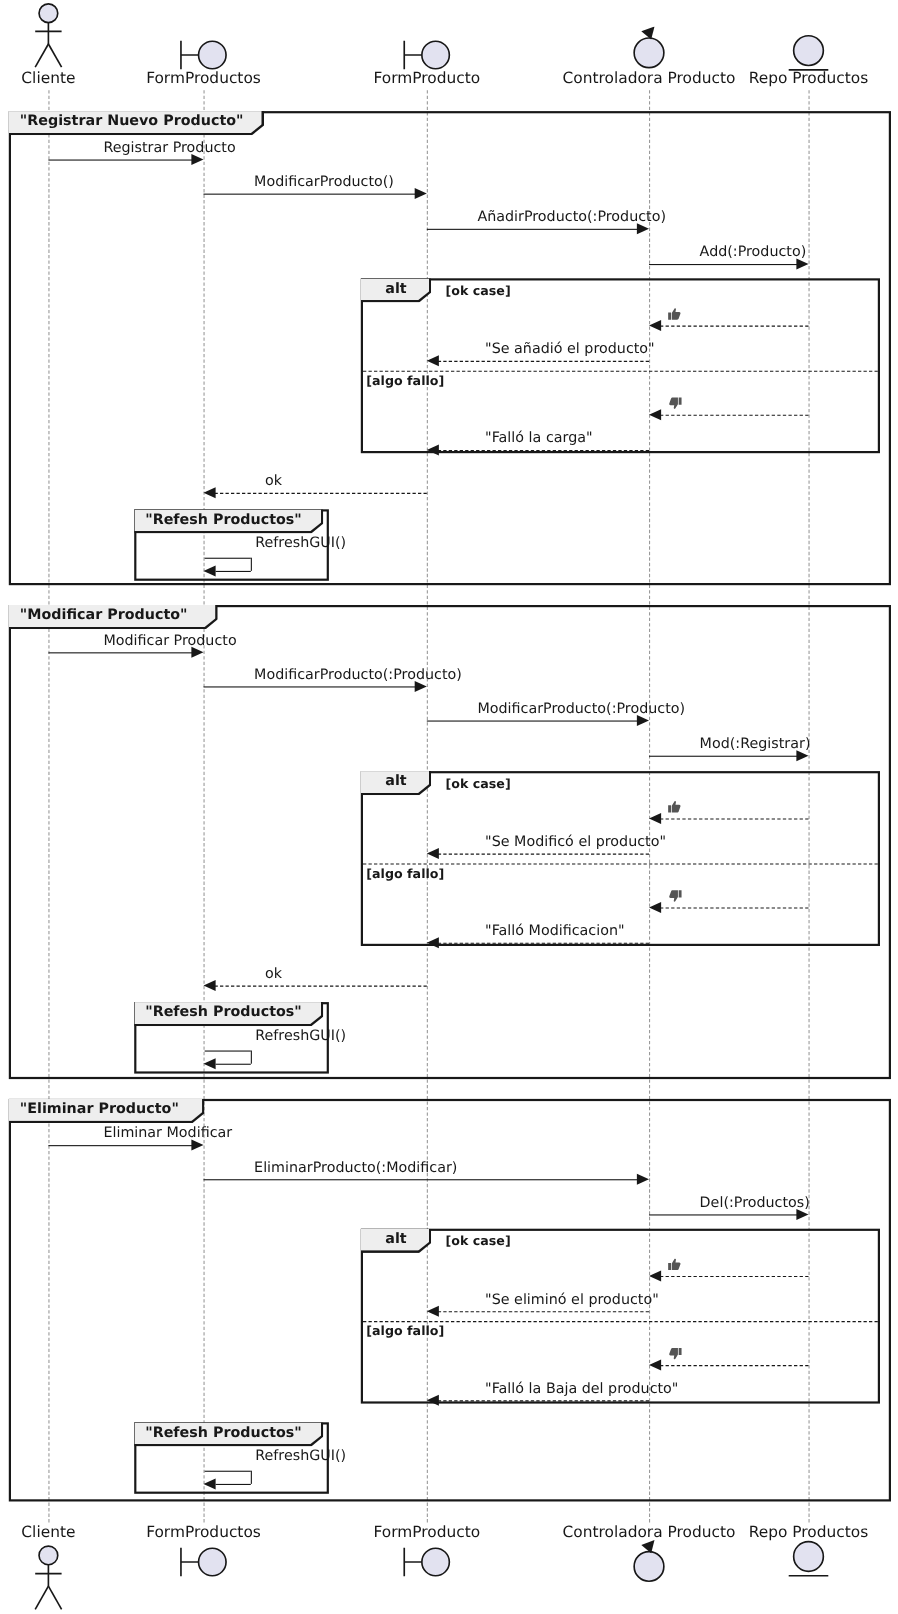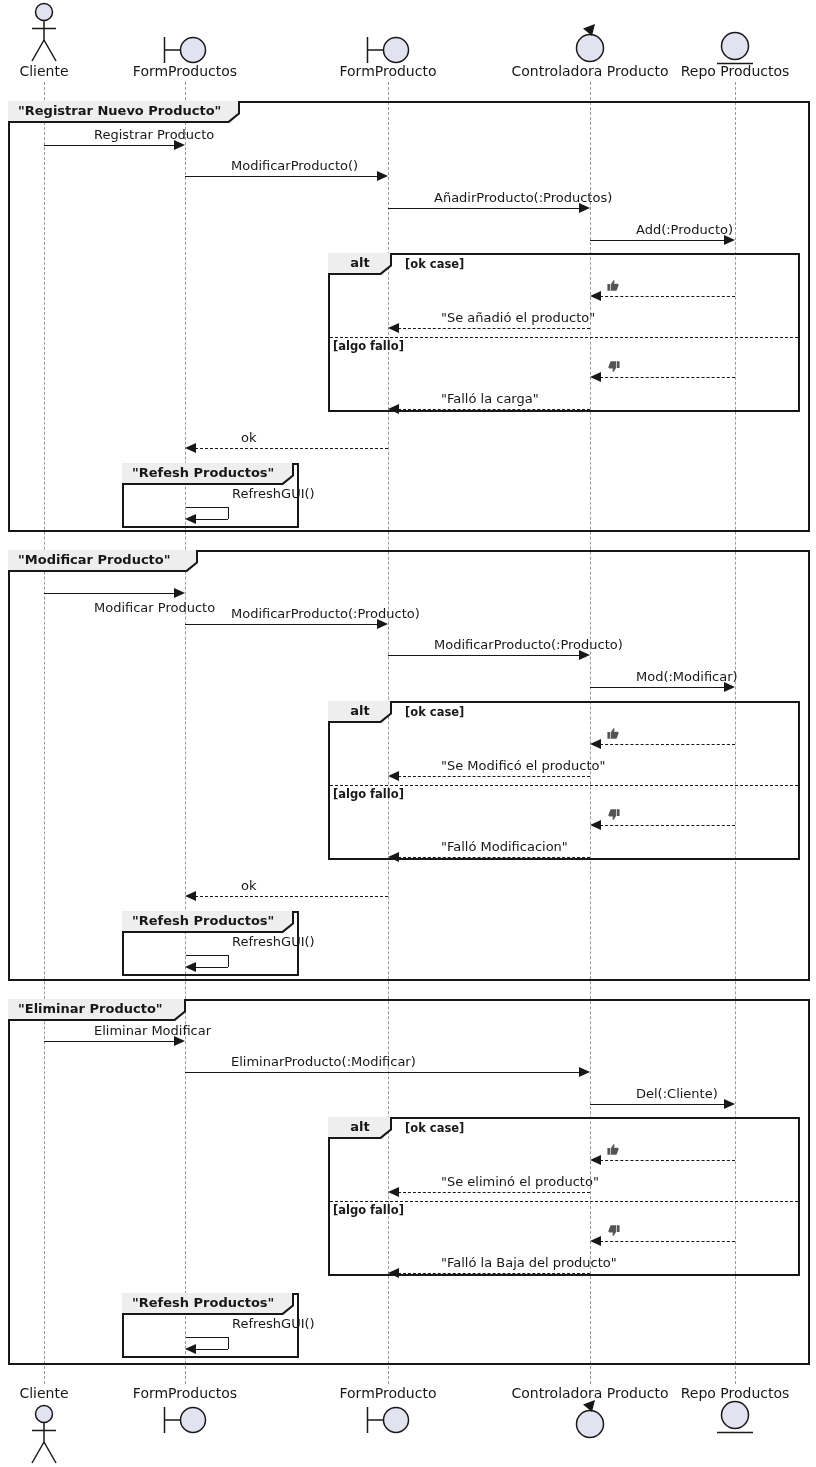--- a/index.html
+++ b/index.html
@@ -78,21 +78,21 @@
   </div>
 
   <span class="ml" style="left:55px;top:127px">Registrar Producto</span>
   <div class="ar" style="left:44px;top:145px;width:131px"></div>
   <div class="ah r" style="left:174px;top:140px"></div>
 
   <span class="ml" style="left:192px;top:158px">ModificarProducto()</span>
   <div class="ar" style="left:185px;top:176px;width:193px"></div>
   <div class="ah r" style="left:377px;top:171px"></div>
 
-  <span class="ml" style="left:395px;top:190px">AñadirProducto(:Productos)</span>
+  <span class="ml" style="left:395px;top:190px">AñadirProducto(:Producto)</span>
   <div class="ar" style="left:388px;top:208px;width:192px"></div>
   <div class="ah r" style="left:579px;top:203px"></div>
 
   <span class="ml" style="left:597px;top:222px">Add(:Producto)</span>
   <div class="ar" style="left:590px;top:240px;width:135px"></div>
   <div class="ah r" style="left:724px;top:235px"></div>
 
   <div class="frame" style="left:328px;top:253px;width:472px;height:159px">
     <div class="pent op" style="width:64px;height:22px">
         <i></i>
@@ -142,33 +142,33 @@
   <div class="ar" style="left:196px;top:519px;width:32px"></div>
   <div class="ah l" style="left:185px;top:514px"></div>
 
   <div class="frame" style="left:8px;top:550px;width:802px;height:431px">
     <div class="pent" style="width:190px;height:22px">
         <i></i>
         <b>"Modificar Producto"</b>
       </div>
   </div>
 
-  <span class="ml" style="left:55px;top:600px">Modificar Producto</span>
+  <span class="ml" style="left:55px;top:575px">Modificar Producto</span>
   <div class="ar" style="left:44px;top:593px;width:131px"></div>
   <div class="ah r" style="left:174px;top:588px"></div>
 
   <span class="ml" style="left:192px;top:606px">ModificarProducto(:Producto)</span>
   <div class="ar" style="left:185px;top:624px;width:193px"></div>
   <div class="ah r" style="left:377px;top:619px"></div>
 
   <span class="ml" style="left:395px;top:637px">ModificarProducto(:Producto)</span>
   <div class="ar" style="left:388px;top:655px;width:192px"></div>
   <div class="ah r" style="left:579px;top:650px"></div>
 
-  <span class="ml" style="left:597px;top:669px">Mod(:Modificar)</span>
+  <span class="ml" style="left:597px;top:669px">Mod(:Registrar)</span>
   <div class="ar" style="left:590px;top:687px;width:135px"></div>
   <div class="ah r" style="left:724px;top:682px"></div>
 
   <div class="frame" style="left:328px;top:701px;width:472px;height:159px">
     <div class="pent op" style="width:64px;height:22px">
         <i></i>
         <b>alt</b>
       </div>
   </div>
   <span class="guard" style="left:405px;top:706px">[ok case]</span>
@@ -222,21 +222,21 @@
   </div>
 
   <span class="ml" style="left:55px;top:1023px">Eliminar Modificar</span>
   <div class="ar" style="left:44px;top:1041px;width:131px"></div>
   <div class="ah r" style="left:174px;top:1036px"></div>
 
   <span class="ml" style="left:192px;top:1054px">EliminarProducto(:Modificar)</span>
   <div class="ar" style="left:185px;top:1072px;width:395px"></div>
   <div class="ah r" style="left:579px;top:1067px"></div>
 
-  <span class="ml" style="left:597px;top:1086px">Del(:Cliente)</span>
+  <span class="ml" style="left:597px;top:1086px">Del(:Productos)</span>
   <div class="ar" style="left:590px;top:1104px;width:135px"></div>
   <div class="ah r" style="left:724px;top:1099px"></div>
 
   <div class="frame" style="left:328px;top:1117px;width:472px;height:159px">
     <div class="pent op" style="width:64px;height:22px">
         <i></i>
         <b>alt</b>
       </div>
   </div>
   <span class="guard" style="left:405px;top:1122px">[ok case]</span>

